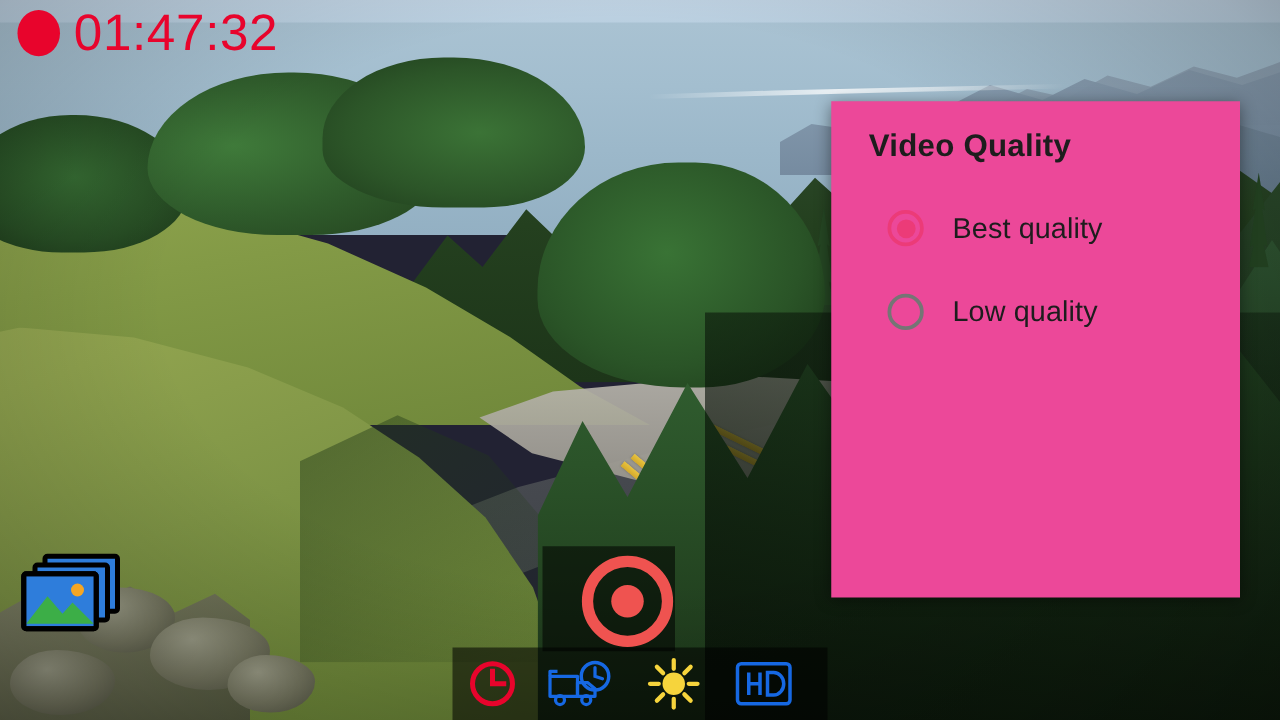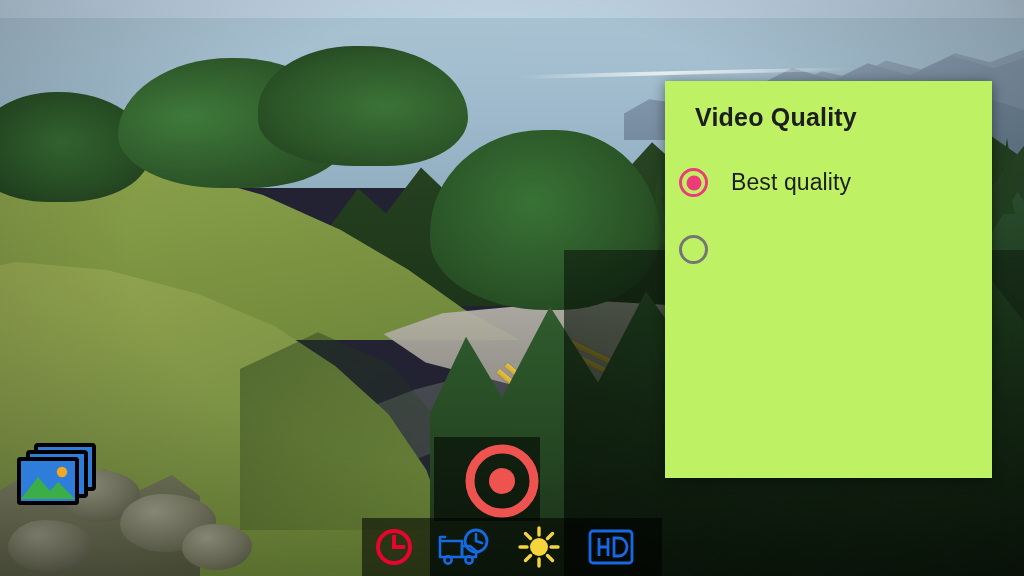--- a/index.html
+++ b/index.html
@@ -212,33 +212,33 @@
     cursor:pointer;
   }
   .icon-clock   { width:64px; }
   .icon-truck   { width:76px; }
   .icon-sun     { width:74px; }
   .icon-hd      { width:70px; }
 
   
   .dialog {
     position:absolute; left:665px; top:81px; width:327px; height:397px;
-    background:#bef264;
+    background:#ec4899;
     box-shadow:0 2px 12px rgba(0,0,0,.45);
     z-index:40;
   }
   .dialog-title {
     position:absolute; left:30px; top:22px;
     font-size:25px; font-weight:bold; color:#1d1d1d;
     letter-spacing:.2px;
   }
   .options { position:absolute; left:0; top:68px; width:100%; }
   .option {
     display:flex; align-items:center;
-    height:67px; padding-left:14px;
+    height:67px; padding-left:45px;
     cursor:pointer;
   }
   .radio {
     flex:0 0 auto; width:29px; height:29px; border-radius:50%;
     border:3px solid #757575;
     position:relative; margin-right:23px;
   }
   .radio.selected { border-color:#ec3b78; }
   .radio.selected::after {
     content:""; position:absolute; left:50%; top:50%;
@@ -315,20 +315,24 @@
     <div class="hill-rocks"></div>
     <div class="rock-blob" style="left:62px;top:470px;width:78px;height:52px;"></div>
     <div class="rock-blob" style="left:120px;top:494px;width:96px;height:58px;"></div>
     <div class="rock-blob" style="left:8px;top:520px;width:84px;height:52px;"></div>
     <div class="rock-blob" style="left:182px;top:524px;width:70px;height:46px;"></div>
 
     <div class="dark-right"></div>
     <div class="vignette"></div>
   </div>
 
+  <div class="rec-timer">
+    <div class="rec-dot"></div>
+    <div class="rec-time">01:47:32</div>
+  </div>
 
   <div class="gallery-btn">
     <svg width="86" height="66" viewBox="0 0 86 66">
       <rect x="22" y="4" width="58" height="44" rx="2" fill="#2e7ddb" stroke="#000" stroke-width="4"></rect>
       <rect x="14" y="11" width="58" height="44" rx="2" fill="#2e7ddb" stroke="#000" stroke-width="4"></rect>
       <rect x="5" y="18" width="58" height="44" rx="2" fill="#2e7ddb" stroke="#000" stroke-width="4"></rect>
       <circle cx="48" cy="31" r="5.2" fill="#f5a623"></circle>
       <path d="M7 58 L24 36 L36 50 L44 41 L61 58 Z" fill="#3cae47"></path>
       <rect x="5" y="18" width="58" height="44" rx="2" fill="none" stroke="#000" stroke-width="4"></rect>
     </svg>
@@ -399,18 +403,19 @@
       <div class="option">
         <div class="radio selected"></div>
         <div class="option-label">Best quality</div>
       </div>
 
 
 
 
       <div class="option">
         <div class="radio"></div>
+        <div class="option-label">Low quality</div>
       </div>
 
     </div>
   </div>
 
 </div>
 
 </body></html>

